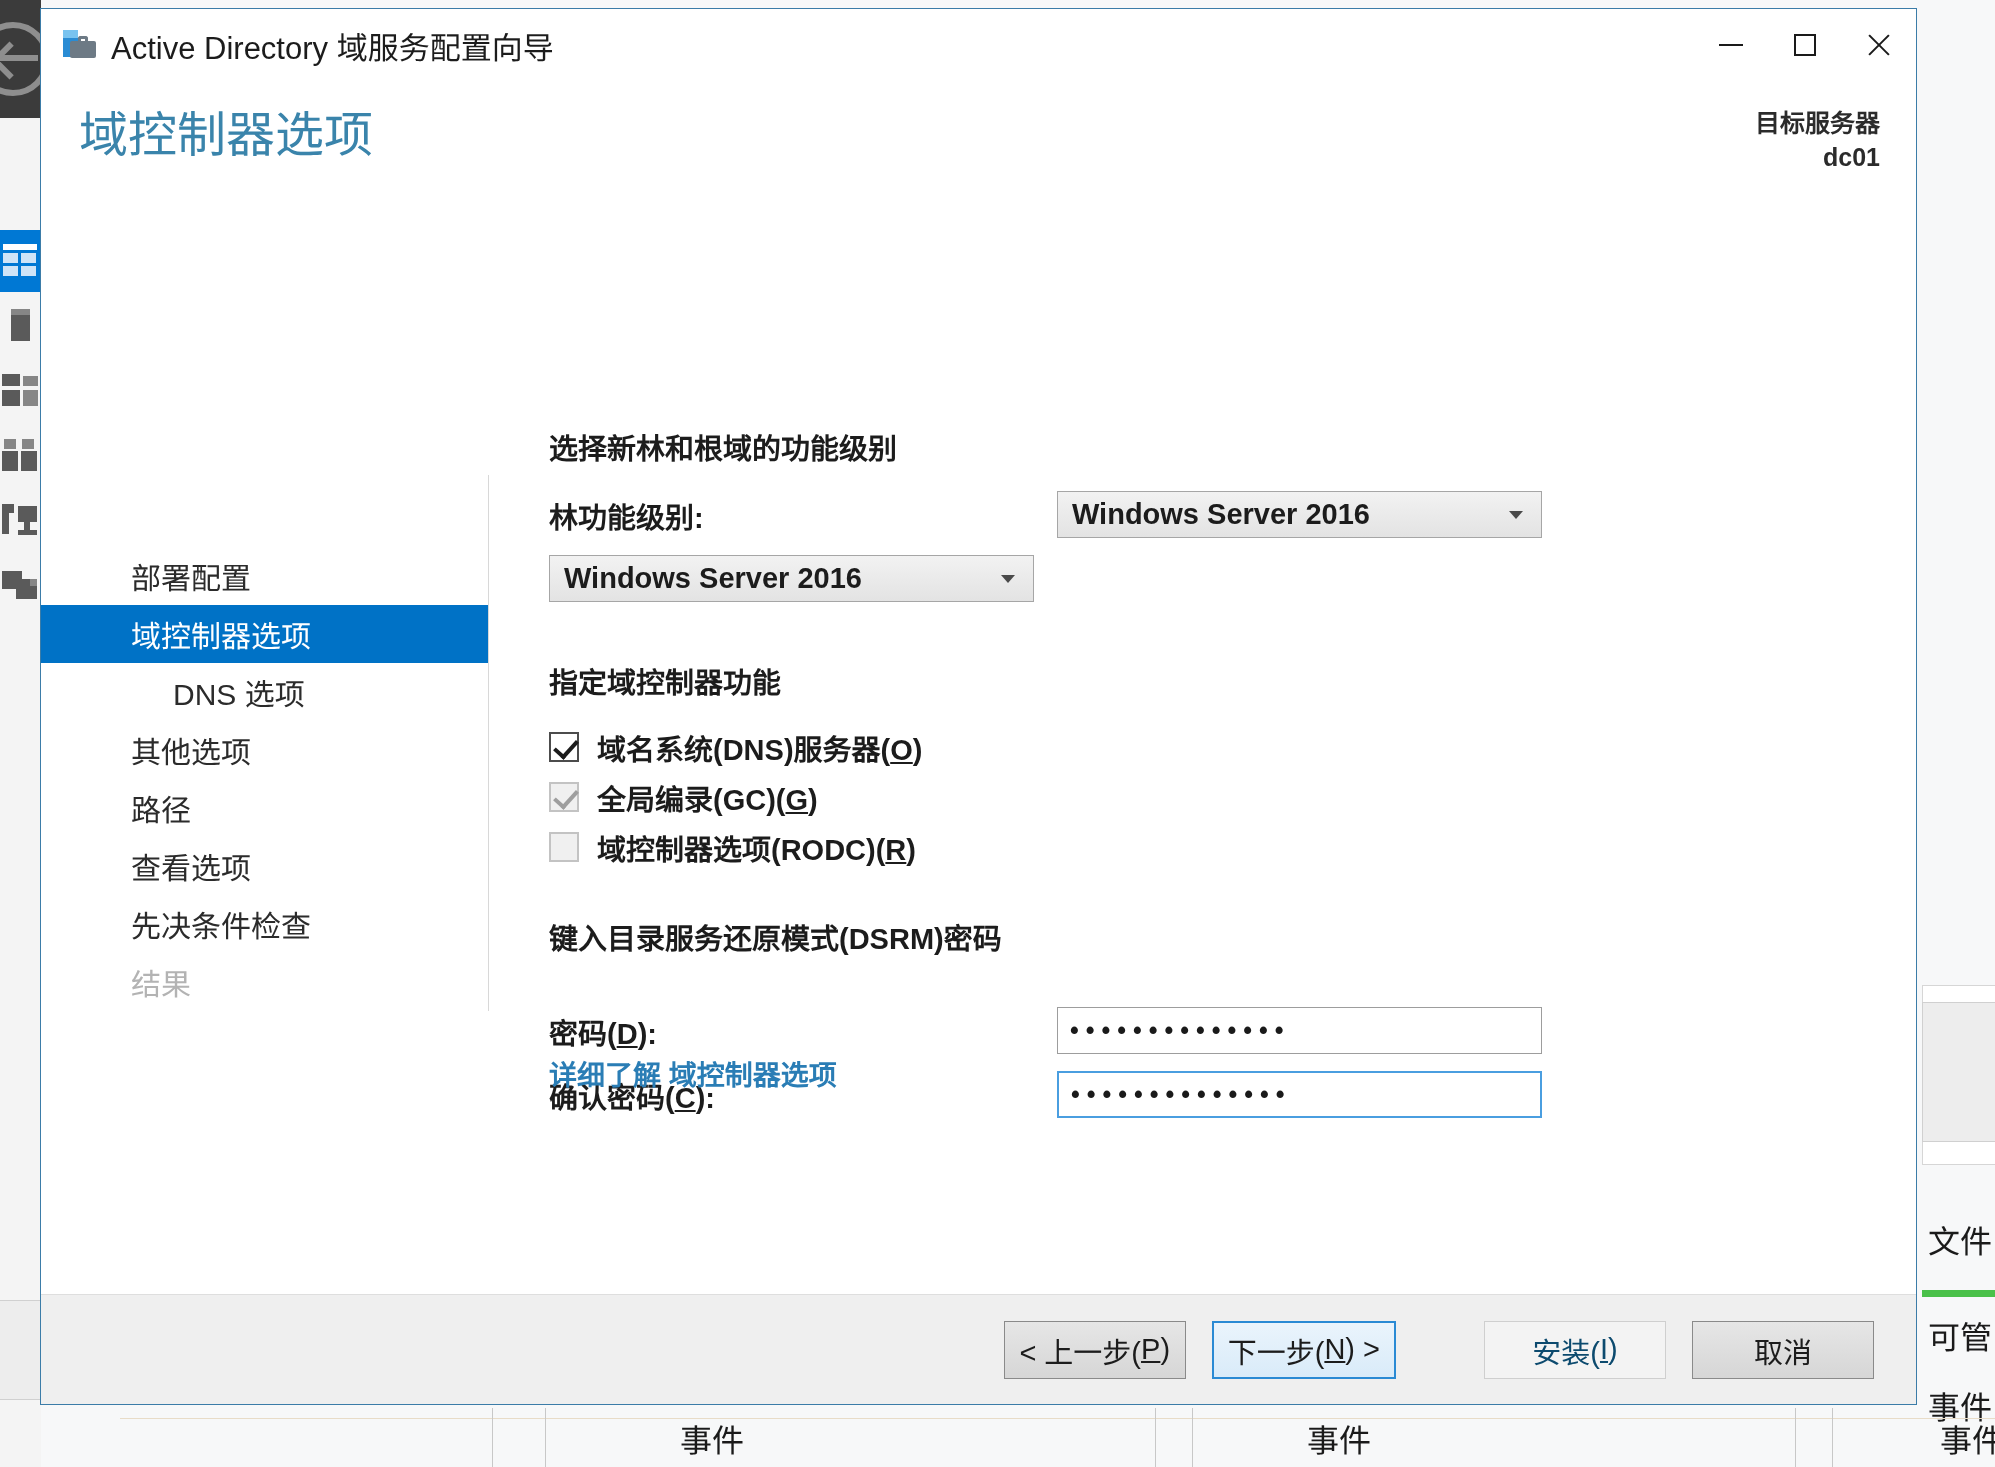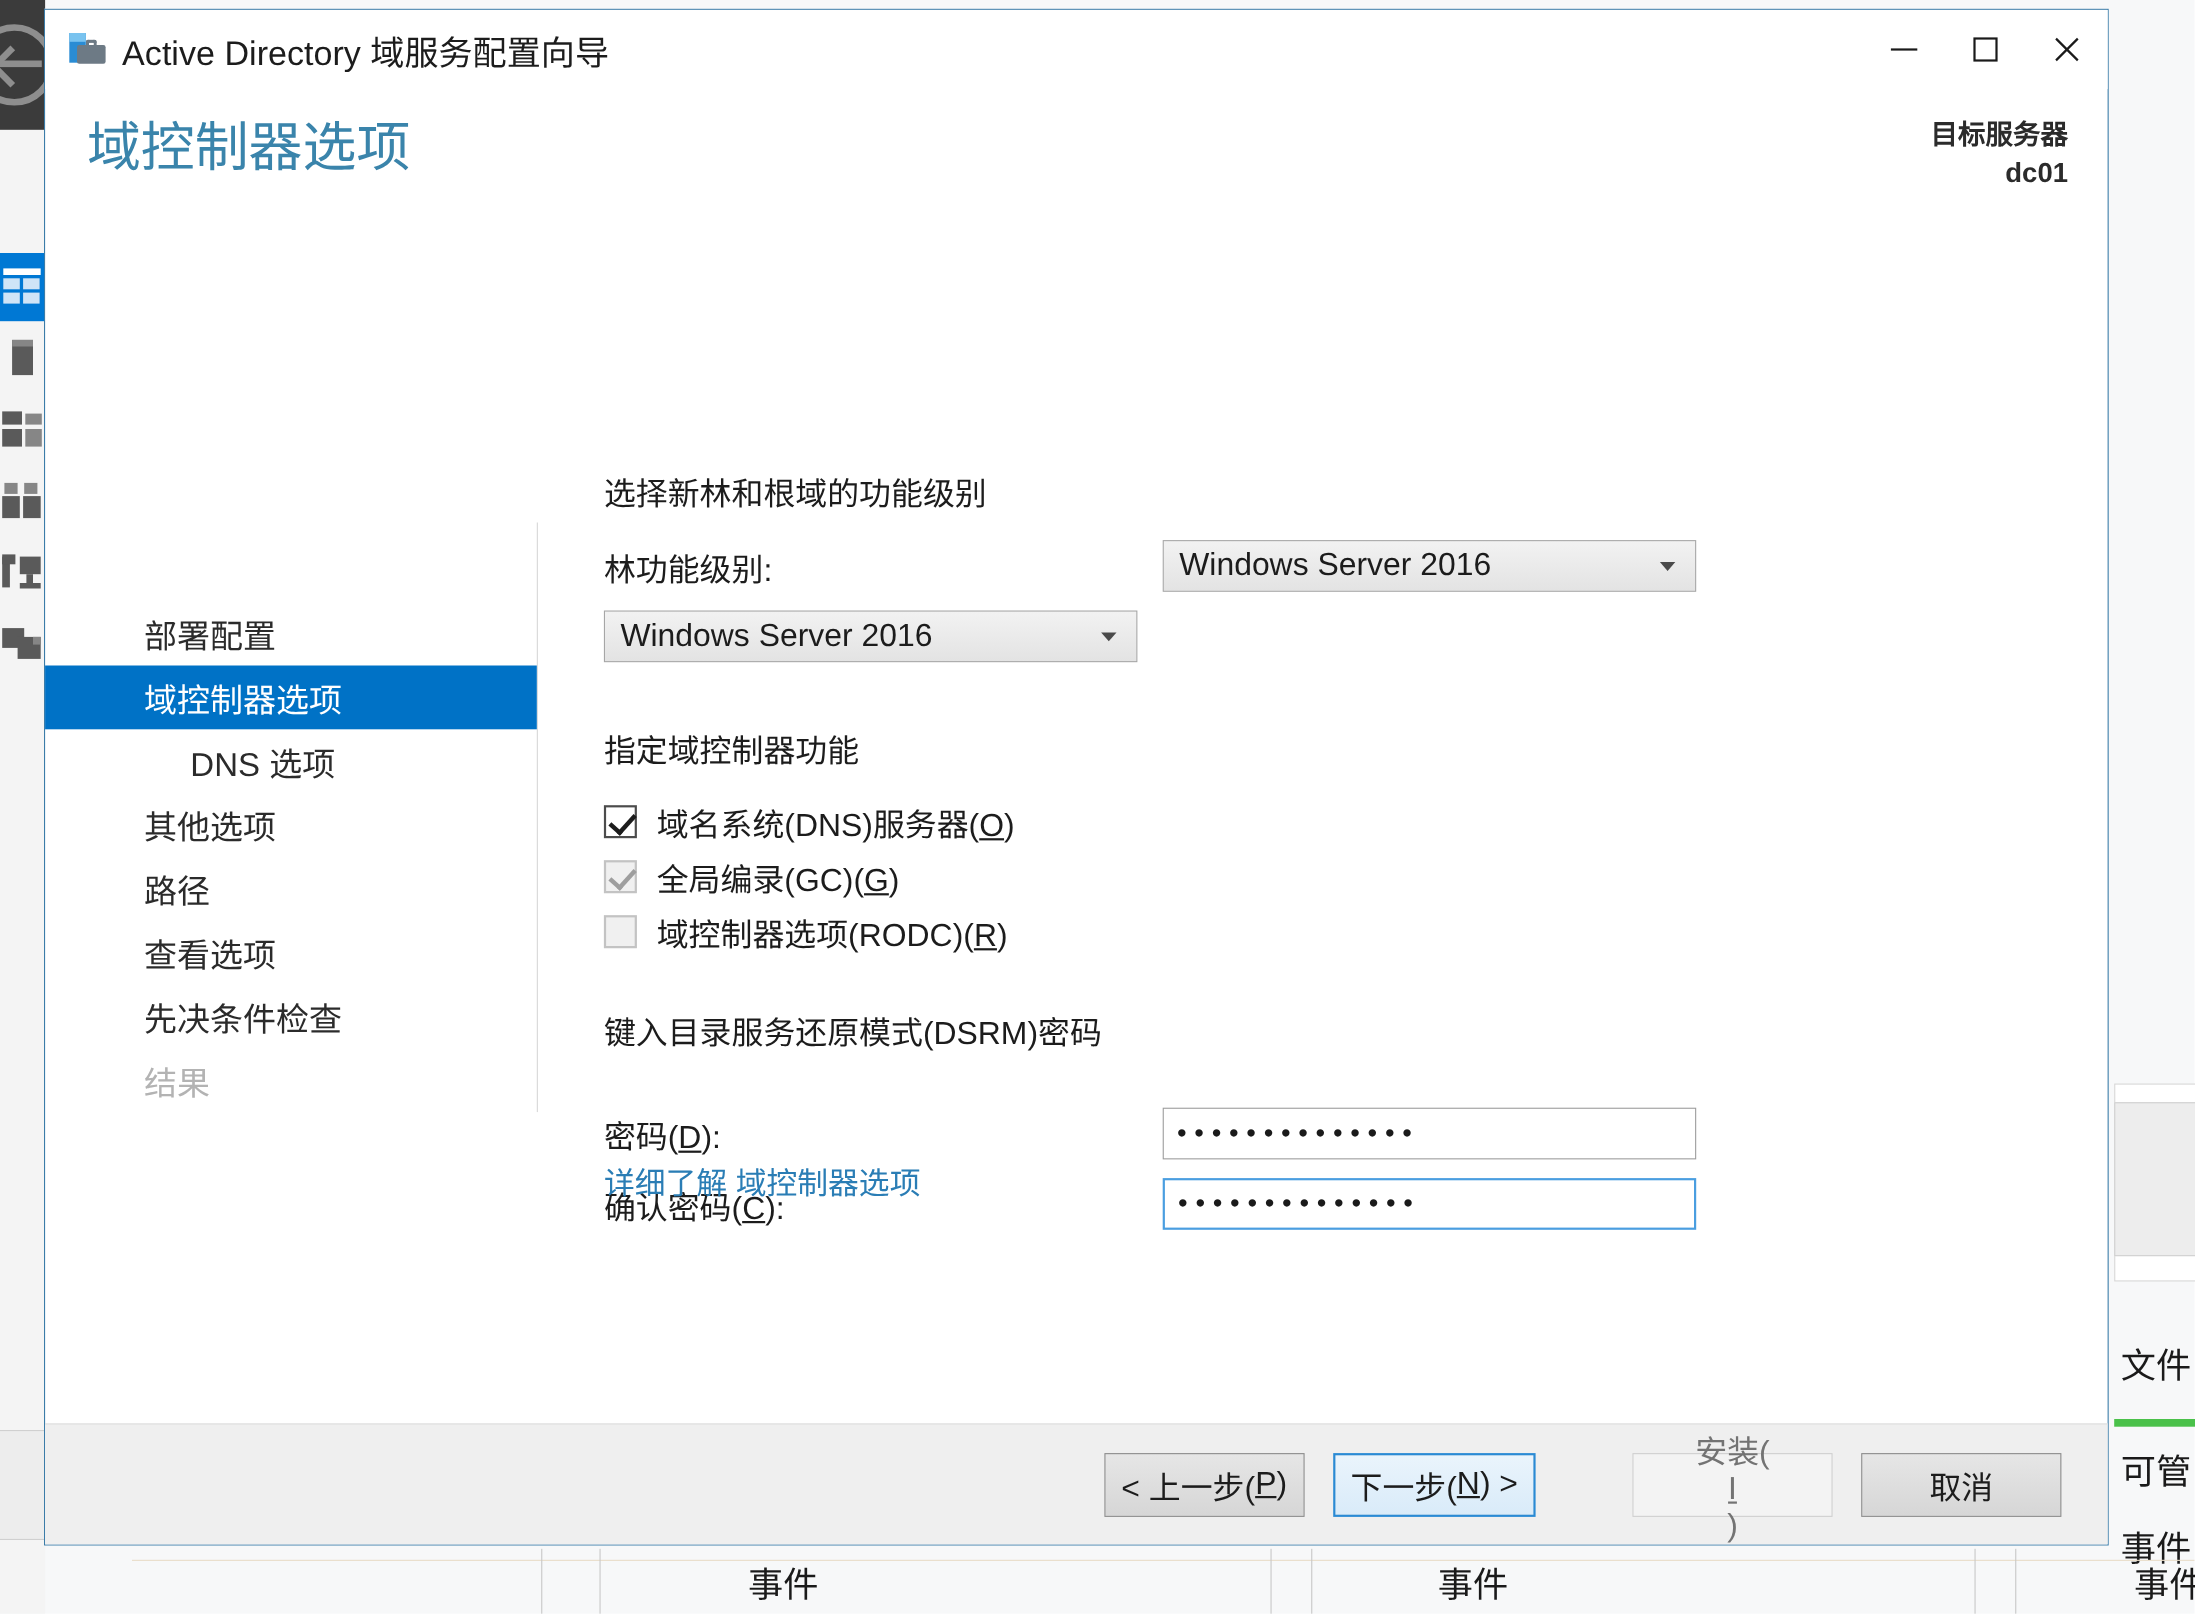--- a/index.html
+++ b/index.html
@@ -187,20 +187,21 @@
   }
   .nav-item.sub  { padding-left: 132px; }
   .nav-item.sel  { background: #0072c6; color: #ffffff; }
   .nav-item.dis  { color: #b3b3b3; }
 
   
   .content {
     flex: 1 1 auto;
     position: relative;
     padding: 72px 0 0 60px;
+    font-weight: bold;
   }
   .sec-title {
     font-size: 29px; color: #1c1c1c;
     margin-bottom: 22px; white-space: nowrap;
   }
   .field-row {
     display: flex; align-items: center;
     height: 52px;
     margin-bottom: 12px;
     gap: 28px;
@@ -299,24 +300,23 @@
     font-size: 29px; color: #1c1c1c;
     display: flex; align-items: center; justify-content: center;
     cursor: default; white-space: nowrap;
     padding: 0 14px;
   }
   .btn.focus {
     border: 2px solid #2a8ad4;
     background: linear-gradient(#eaf4fc, #d9ebf9);
   }
   .btn.dis {
-    color: #737373;
+    color: #0c4a6e;
     border-color: #cfcfcf;
     background: #f3f3f3;
-    flex-direction: column;
   }
   .btn.spacer-left { margin-left: 62px; }
   .btn u { text-decoration: underline; }
 </style>
 </head>
 <body>
 
 <div id="backdrop">
 
   <div class="sm-navrail">

